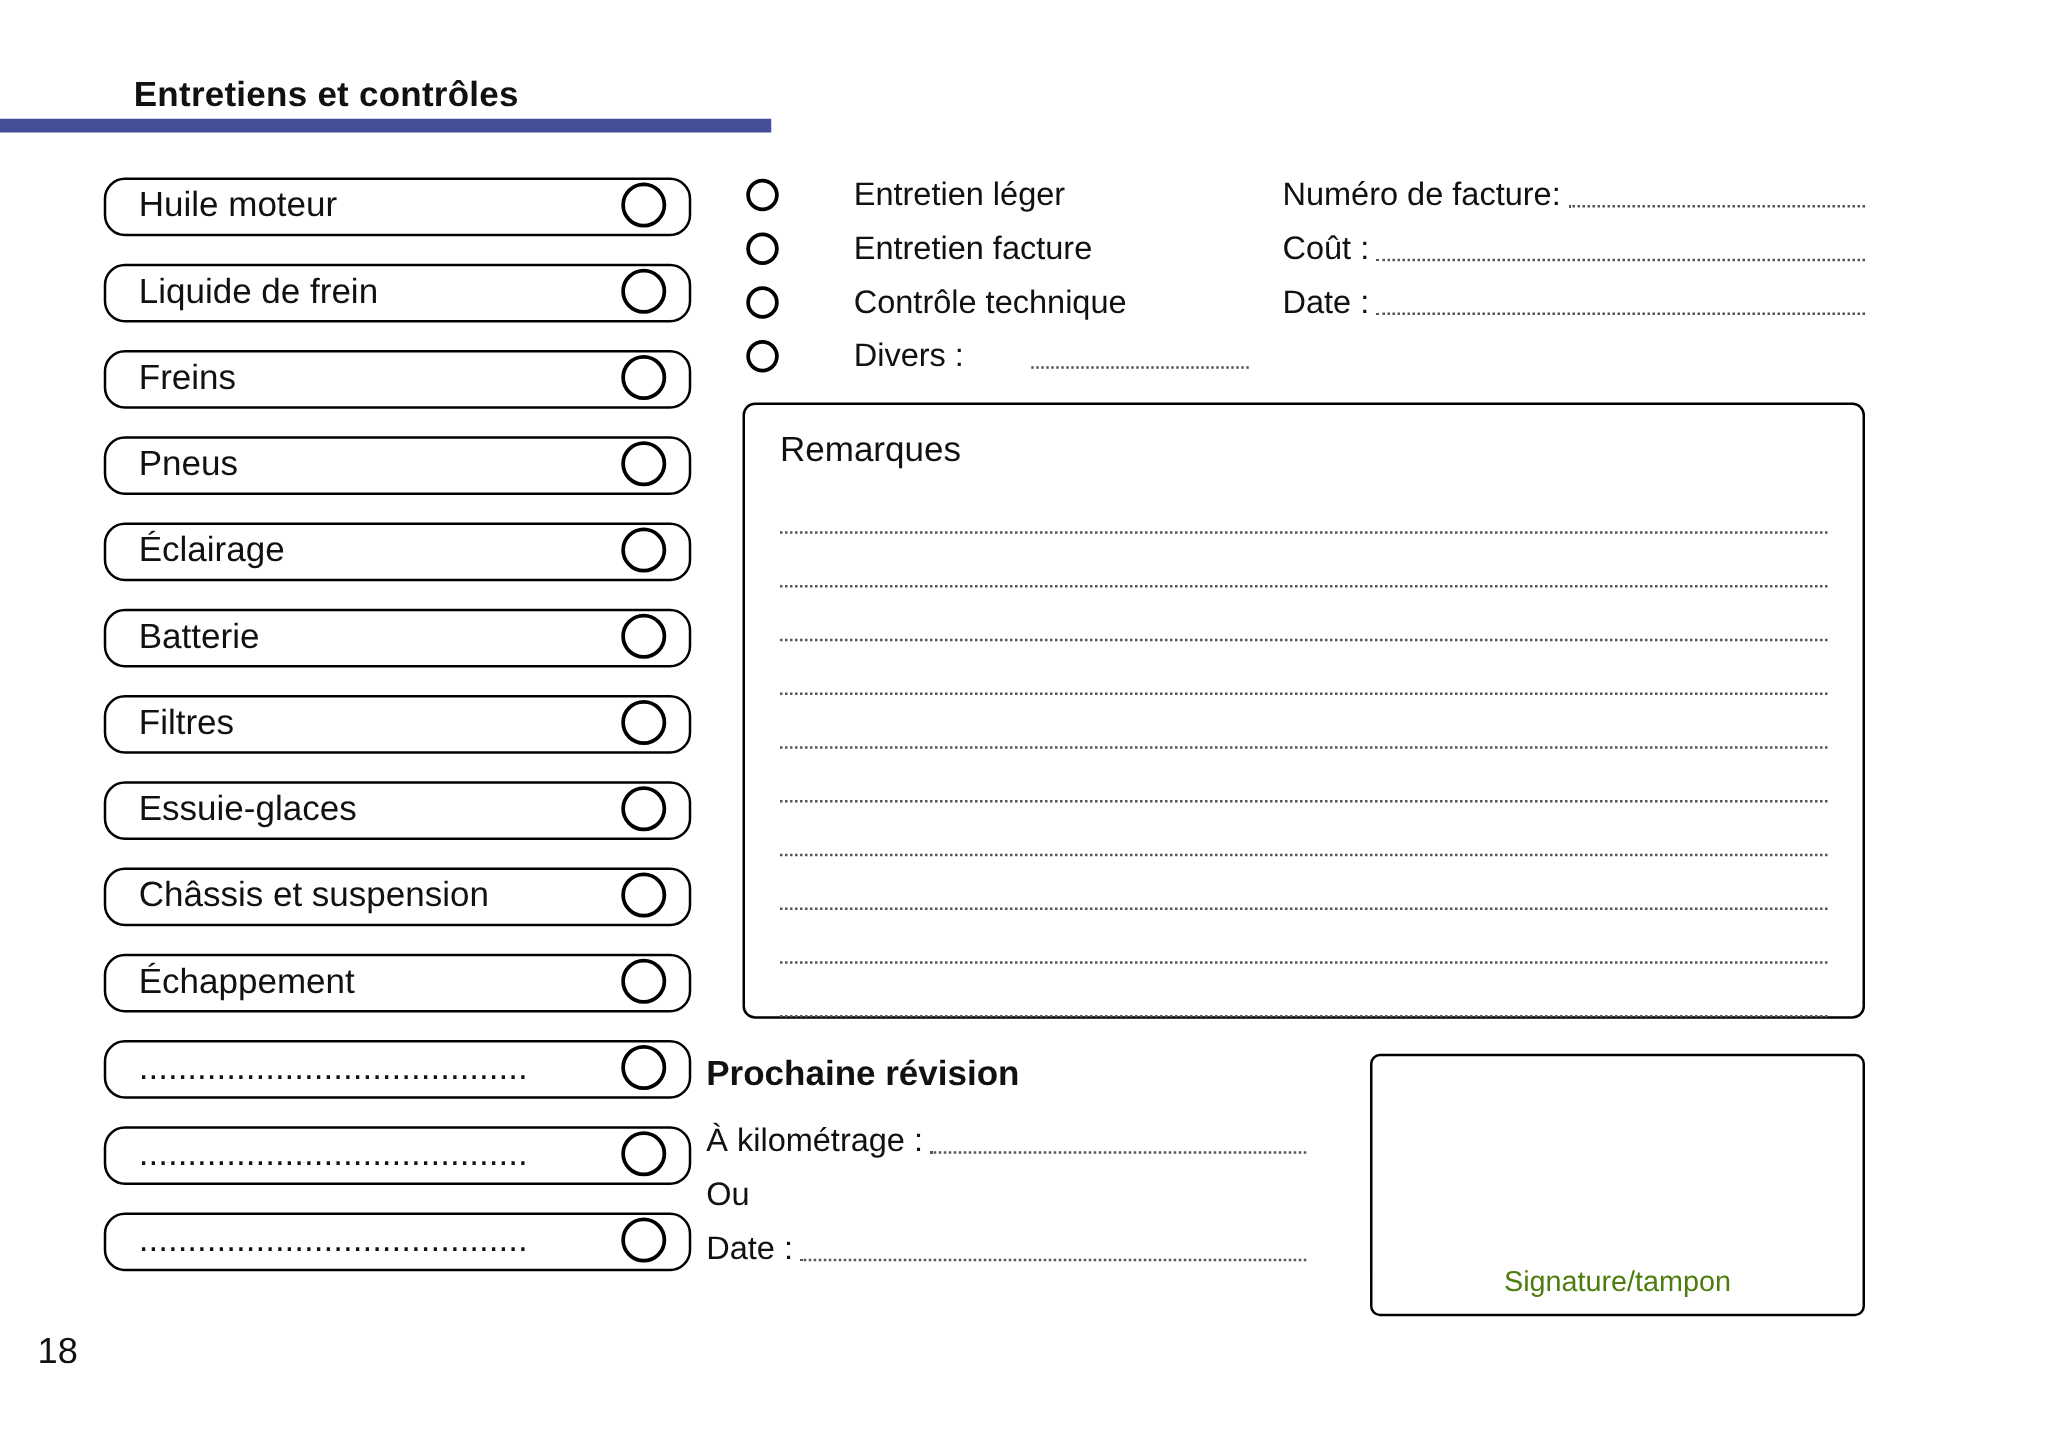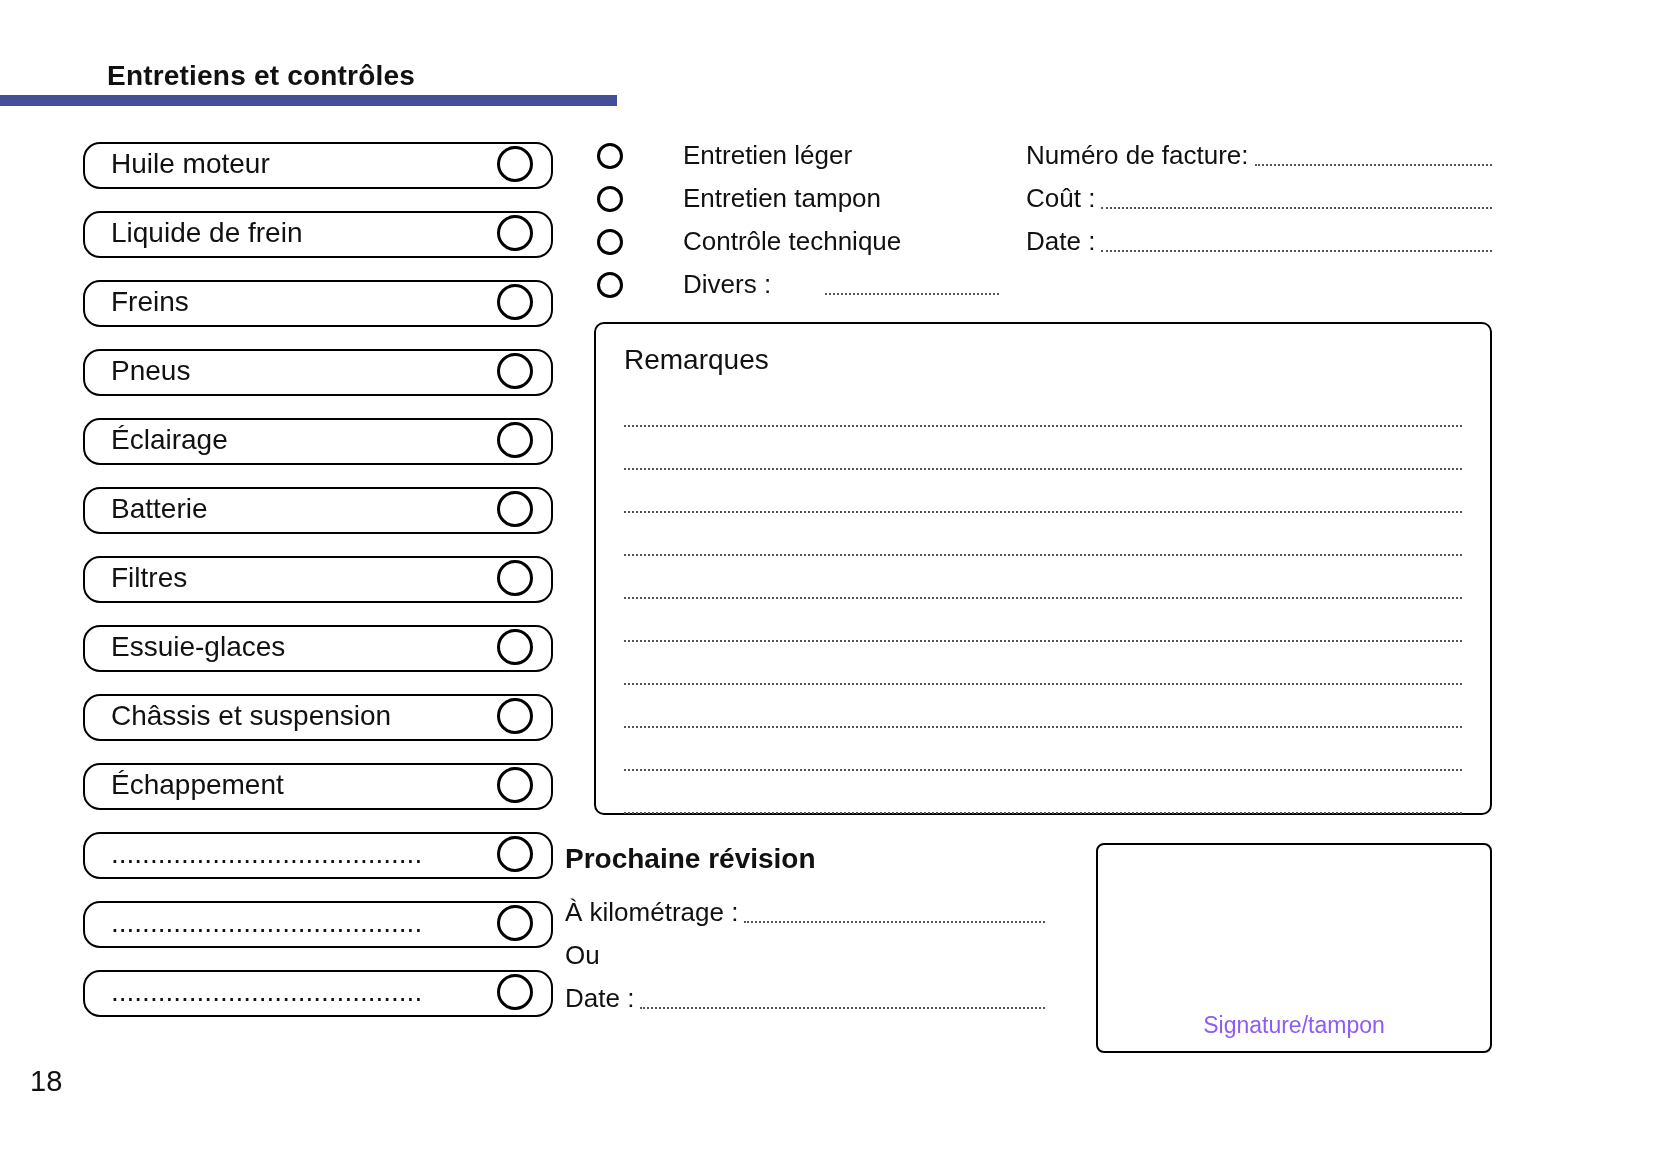--- a/index.html
+++ b/index.html
@@ -166,21 +166,21 @@
     border: 2px solid #000;
     border-radius: 8px;
     display: flex;
     align-items: flex-end;
     justify-content: center;
     padding-bottom: 12px;
     background: #fff;
   }
   .signature-label {
     font-size: 23px;
-    color: #8b5cf6;
+    color: #4d7c0f;
   }
   .page-number {
     position: absolute;
     left: 30px;
     top: 1053px;
     font-size: 29px;
     margin-top: 12px;
   }
 </style>
 </head>
@@ -246,21 +246,21 @@
     </div>
   </div>
 
   <div class="service-options">
     <div class="option-row">
       <span class="circle-sm"></span>
       <span class="option-label">Entretien léger</span>
     </div>
     <div class="option-row">
       <span class="circle-sm"></span>
-      <span class="option-label">Entretien tampon</span>
+      <span class="option-label">Entretien facture</span>
     </div>
     <div class="option-row">
       <span class="circle-sm"></span>
       <span class="option-label">Contrôle technique</span>
     </div>
     <div class="option-row">
       <span class="circle-sm"></span>
       <span class="option-label">Divers :</span>
       <span class="dotline"></span>
     </div>

